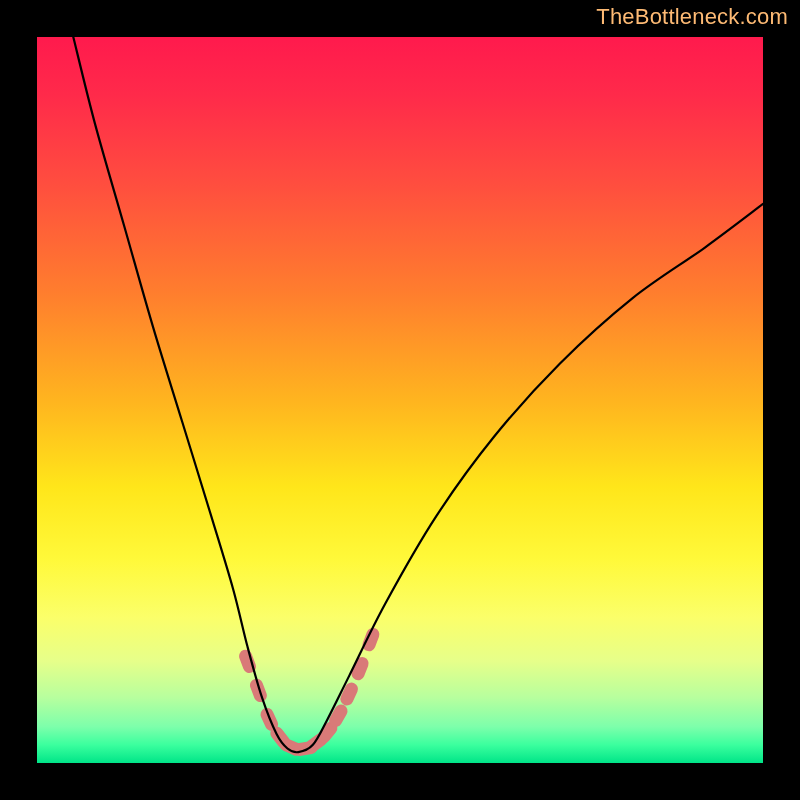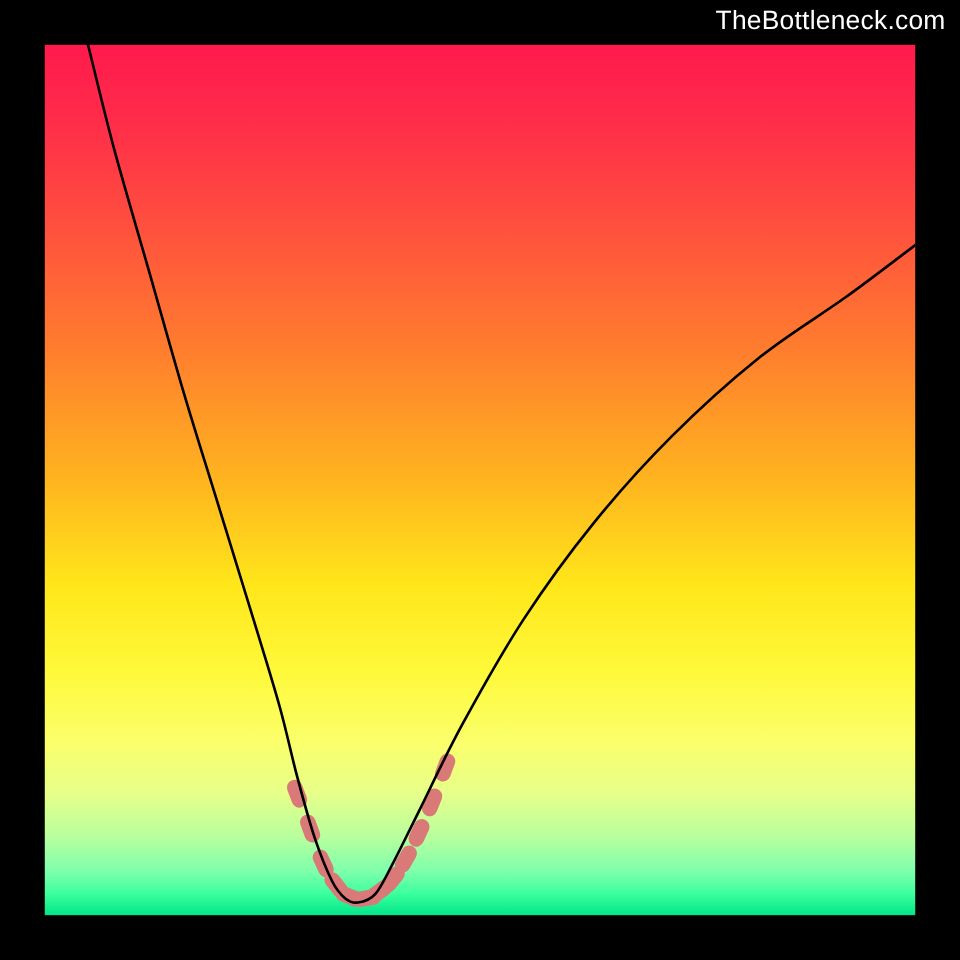--- a/index.html
+++ b/index.html
@@ -32,21 +32,21 @@
     left: 0;
     top: 0;
     width: 100%;
     height: 100%;
   }
   .watermark {
     position: absolute;
     top: 4px;
     right: 12px;
     font-size: 22px;
-    color: #ffffff;
+    color: #fdba74;
     font-weight: 500;
     letter-spacing: 0.2px;
   }
   svg.curves {
     position: absolute;
     left: 0;
     top: 0;
     width: 100%;
     height: 100%;
   }

